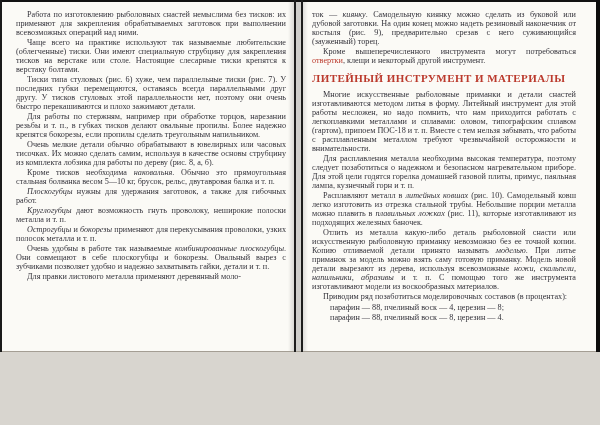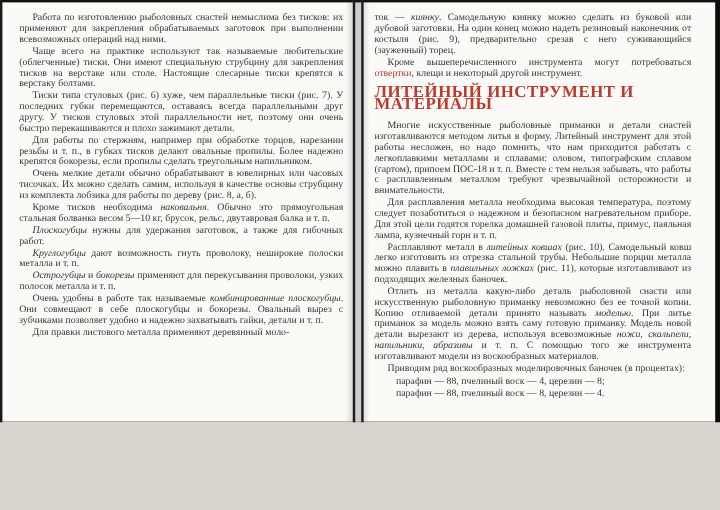--- a/index.html
+++ b/index.html
@@ -25,21 +25,21 @@
   }
   .page--left{left:16px;width:270px;}
   .page--right{left:312px;width:264px;}
 
   .page p{margin:0 0 1px 0;text-align:justify;text-indent:11px;}
   .page p.no-indent{text-indent:0;}
   .seg-it{font-style:italic;}
   .seg-red{color:var(--accent-red,#bb3a2d);}
 
   h2.section-heading{
-    margin:8px 0 7px 0;font-size:14px;line-height:10px;font-weight:bold;
+    margin:8px 0 7px 0;font-size:11px;line-height:10px;font-weight:bold;
     letter-spacing:.45px;color:var(--accent-red,#bb3a2d);font-family:"Liberation Serif","DejaVu Serif",serif;
   }
   .recipes{margin-top:2px;padding-left:18px;}
   .recipe{line-height:9.5px;}
   .pagenum{
     position:absolute;bottom:13px;left:0;width:100%;
     text-align:center;font-size:7.6px;color:var(--ink,#34333b);
   }
 </style>
 </head>
@@ -73,21 +73,21 @@
   <section class="page page--right">
     <p class="no-indent"><span>ток — </span><span class="seg-it">киянку</span><span>. Самодельную киянку можно сделать из буковой или дубовой заготовки. На один конец можно надеть резиновый наконечник от костыля (рис. 9), предварительно срезав с него суживающийся (зауженный) торец.</span></p>
     <p><span>Кроме вышеперечисленного инструмента могут потребоваться </span><span class="seg-red">отвертки</span><span>, клещи и некоторый другой инструмент.</span></p>
 
     <h2 class="section-heading">ЛИТЕЙНЫЙ ИНСТРУМЕНТ И МАТЕРИАЛЫ</h2>
 
     <p><span>Многие искусственные рыболовные приманки и детали снастей изготавливаются методом литья в форму. Литейный инструмент для этой работы несложен, но надо помнить, что нам приходится работать с легкоплавкими металлами и сплавами: оловом, типографским сплавом (гартом), припоем ПОС-18 и т. п. Вместе с тем нельзя забывать, что работы с расплавленным металлом требуют чрезвычайной осторожности и внимательности.</span></p>
     <p><span>Для расплавления металла необходима высокая температура, поэтому следует позаботиться о надежном и безопасном нагревательном приборе. Для этой цели годятся горелка домашней газовой плиты, примус, паяльная лампа, кузнечный горн и т. п.</span></p>
     <p><span>Расплавляют металл в </span><span class="seg-it">литейных ковшах</span><span> (рис. 10). Самодельный ковш легко изготовить из отрезка стальной трубы. Небольшие порции металла можно плавить в </span><span class="seg-it">плавильных ложках</span><span> (рис. 11), которые изготавливают из подходящих железных баночек.</span></p>
     <p><span>Отлить из металла какую-либо деталь рыболовной снасти или искусственную рыболовную приманку невозможно без ее точной копии. Копию отливаемой детали принято называть </span><span class="seg-it">моделью</span><span>. При литье приманок за модель можно взять саму готовую приманку. Модель новой детали вырезают из дерева, используя всевозможные </span><span class="seg-it">ножи, скальпели, напильники, абразивы</span><span> и т. п. С помощью того же инструмента изготавливают модели из воскообразных материалов.</span></p>
-    <p><span>Приводим ряд воскообразных моделировочных баночек (в процентах):</span></p>
+    <p><span>Приводим ряд позаботиться моделировочных составов (в процентах):</span></p>
 
     <div class="recipes">
       <div class="recipe">парафин — 88, пчелиный воск — 4, церезин — 8;</div>
       <div class="recipe">парафин — 88, пчелиный воск — 8, церезин — 4.</div>
     </div>
 
     <div class="pagenum">13</div>
   </section>
 
 </div>

